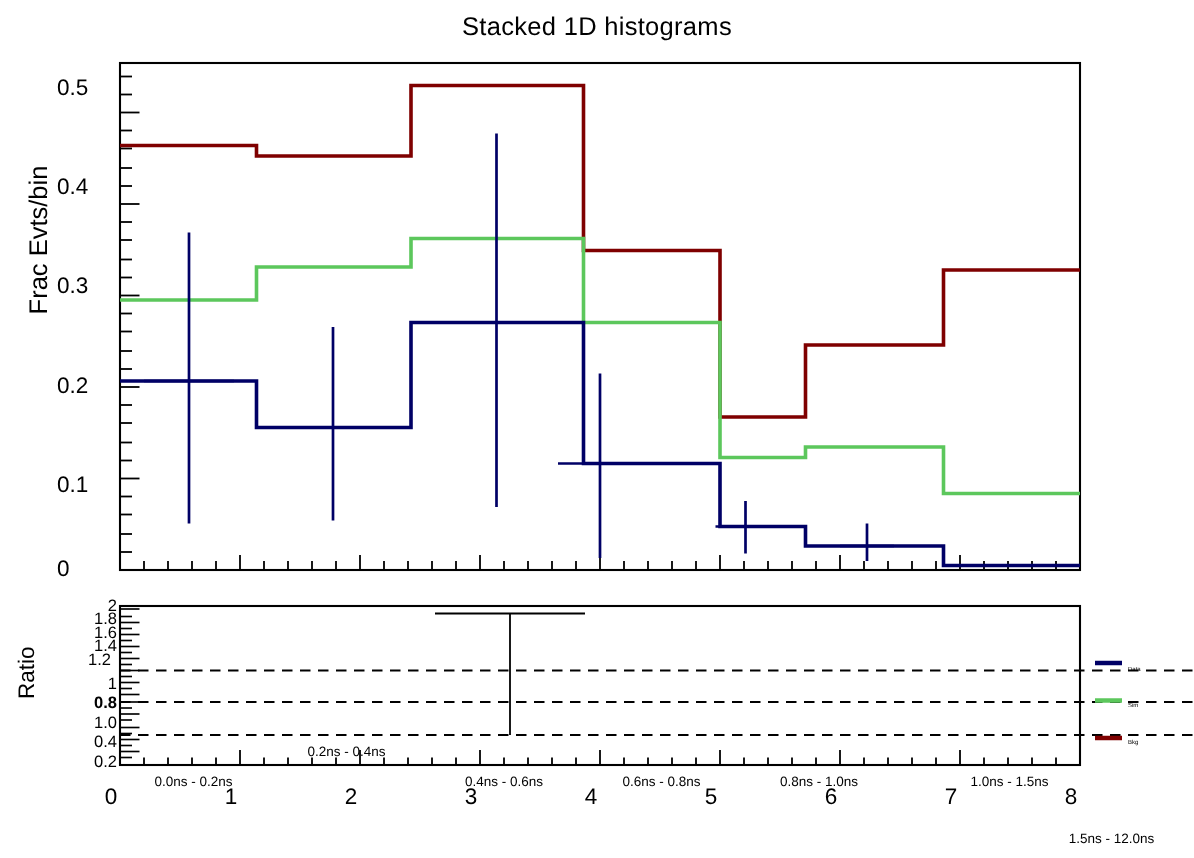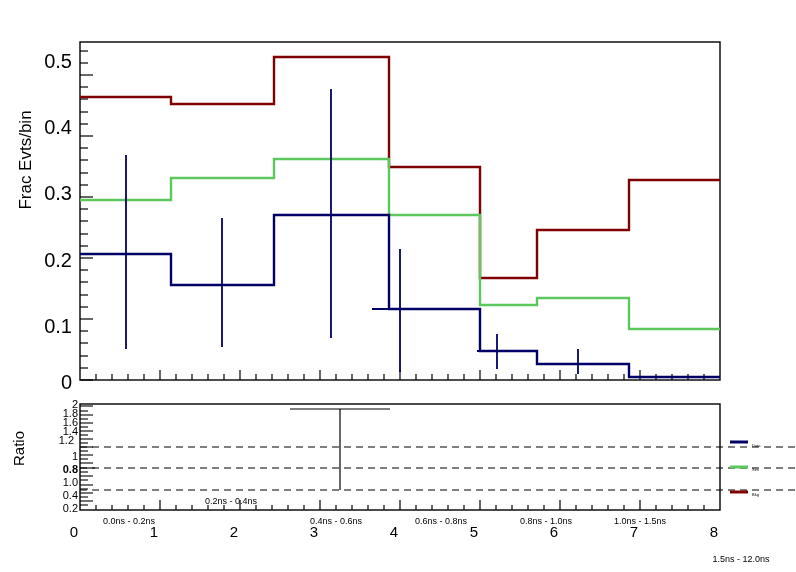--- a/index.html
+++ b/index.html
@@ -44,22 +44,22 @@
     top: 440px;
     width: 80px;
     text-align: center;
     font-size: 15px;
     color: #000;
     transform: rotate(-90deg);
     transform-origin: center center;
   }
   .ytick-label {
     position: absolute;
-    text-align: right;
-    font-size: 20px;
+    text-align: left;
+    font-size: 15px;
     color: #000;
   }
   .ytick-label-ratio {
     position: absolute;
     text-align: right;
     font-size: 11px;
     color: #000;
     line-height: 9px;
   }
   .xtick-label {
@@ -81,20 +81,21 @@
     color: #000;
     white-space: nowrap;
   }
   svg { display: block; }
 </style>
 </head>
 <body>
 
 <div id="canvas">
 
+  <div class="plot-title">Stacked 1D histograms</div>
 
   <div class="ylabel-main">Frac Evts/bin</div>
   <div class="ylabel-ratio">Ratio</div>
 
   <div class="ytick-label" style="left:38px; top:371px; width:34px;">0</div>
   <div class="ytick-label" style="left:38px; top:315px; width:34px;">0.1</div>
   <div class="ytick-label" style="left:38px; top:249px; width:34px;">0.2</div>
   <div class="ytick-label" style="left:38px; top:182px; width:34px;">0.3</div>
   <div class="ytick-label" style="left:38px; top:116px; width:34px;">0.4</div>
   <div class="ytick-label" style="left:38px; top:50px;  width:34px;">0.5</div>
@@ -118,21 +119,21 @@
   <div class="xtick-label" style="left:464px; top:523px; width:20px;">5</div>
   <div class="xtick-label" style="left:544px; top:523px; width:20px;">6</div>
   <div class="xtick-label" style="left:624px; top:523px; width:20px;">7</div>
   <div class="xtick-label" style="left:704px; top:523px; width:20px;">8</div>
 
   <div class="bin-label" style="left:78px;  top:516px; width:102px;">0.0ns - 0.2ns</div>
   <div class="bin-label" style="left:180px; top:496px; width:102px;">0.2ns - 0.4ns</div>
   <div class="bin-label" style="left:285px; top:516px; width:102px;">0.4ns - 0.6ns</div>
   <div class="bin-label" style="left:390px; top:516px; width:102px;">0.6ns - 0.8ns</div>
   <div class="bin-label" style="left:495px; top:516px; width:102px;">0.8ns - 1.0ns</div>
-  <div class="bin-label" style="left:564px; top:516px; width:102px;text-align:right;">1.0ns - 1.5ns</div>
+  <div class="bin-label" style="left:622px; top:516px; width:102px;">1.0ns - 1.5ns</div>
   <div class="bin-label" style="left:690px; top:516px; width:102px;margin-top:38px;">1.5ns - 12.0ns</div>
 
   <div class="legend-label" style="left:752px; top:443px;">Data</div>
   <div class="legend-label" style="left:752px; top:467px;">Sim</div>
   <div class="legend-label" style="left:752px; top:492px;">Bkg</div>
 
   <svg width="796" height="572" style="position:absolute; left:0; top:0;">
 
     <g>
       <rect x="80" y="42" width="640" height="338" fill="none" stroke="#000000" stroke-width="1.4"></rect>

